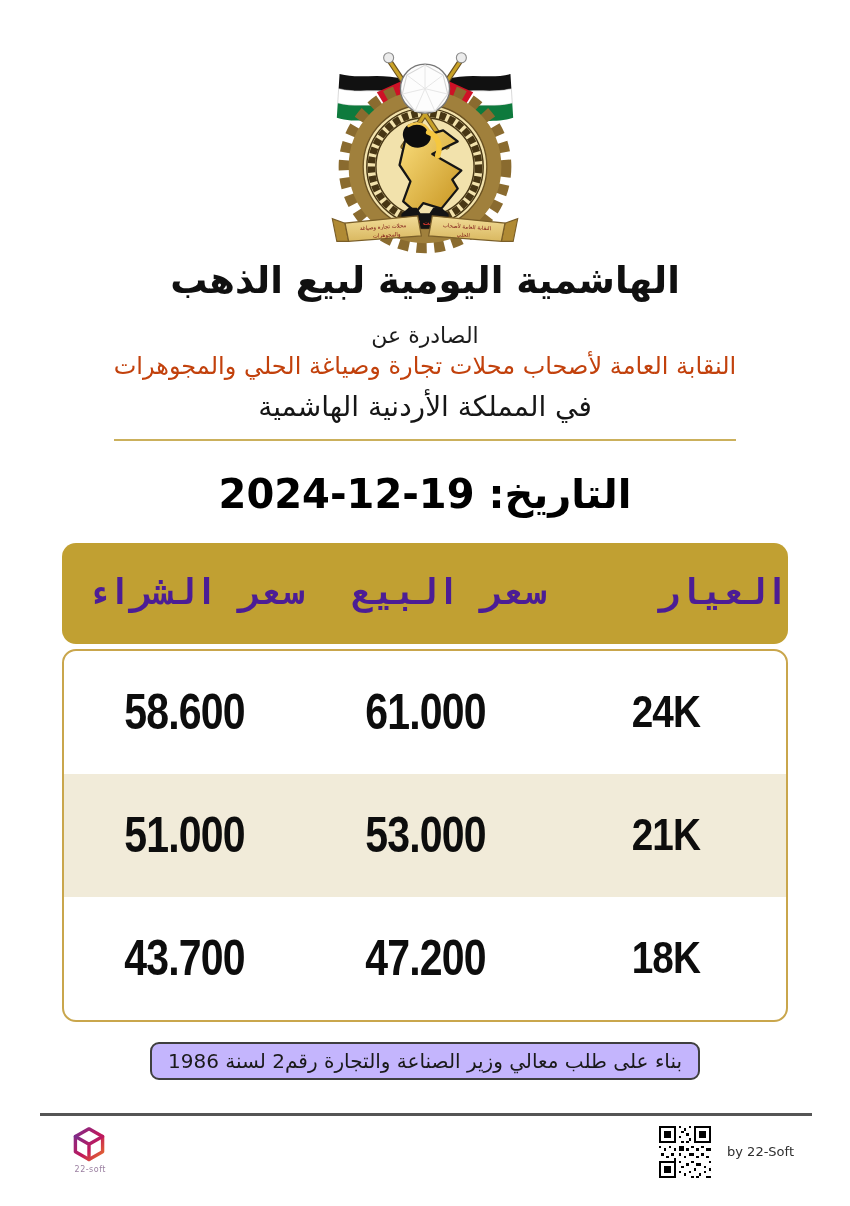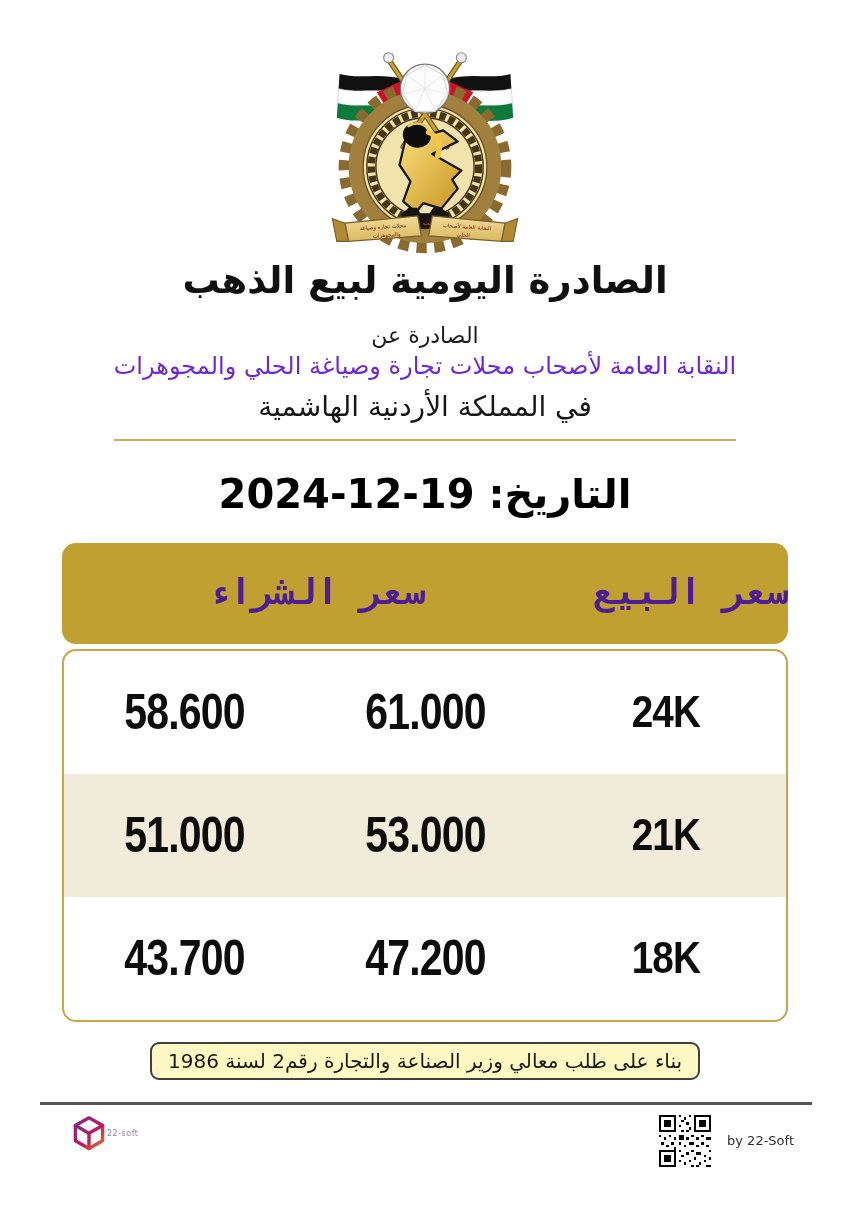--- a/index.html
+++ b/index.html
@@ -6,21 +6,21 @@
   .page{
     width:850px;height:1206px;background:#ffffff;position:relative;
     font-family:"DejaVu Sans",sans-serif;color:#141414;overflow:hidden;
   }
   .center-col{display:flex;flex-direction:column;align-items:center;}
   
   .emblem{margin-top:34px;width:200px;height:222px;}
   
   .main-title{font-size:37px;font-weight:bold;margin-top:4px;line-height:1.15;color:#101010;}
   .issued-by{font-size:22px;margin-top:20px;color:#1c1c1c;}
-  .issuer{font-size:24px;margin-top:4px;color:#6d28d9;}
+  .issuer{font-size:24px;margin-top:4px;color:#c2410c;}
   .region{font-size:28px;margin-top:10px;color:#161616;text-align:center;}
   .gold-divider{width:622px;border:0;border-top:2px solid #CBB05C;margin:16px auto 0;}
   .date-line{font-size:40px;font-weight:bold;margin-top:30px;color:#000;}
   
   .price-table{width:726px;margin:26px auto 0;direction:rtl;}
   .pt-head{
     background:#C1A032;border-radius:14px;height:101px;
     display:flex;align-items:center;
   }
   .pt-head .cell{flex:1;text-align:right;font-size:36px;font-weight:bold;color:#4c1d95;font-family:Liberation Mono, monospace;}
@@ -31,28 +31,28 @@
   .pt-row.alt{background:#F1EBD9;}
   .pt-row .cell{flex:1;text-align:center;}
   .num,.karat{
     font-family:"Liberation Sans",sans-serif;font-weight:700;color:#0d0d0d;
     display:inline-block;transform:scaleX(.82);letter-spacing:-1px;
   }
   .num{font-size:50px;}
   .karat{font-size:44px;transform:scaleX(.88);}
   
   .footnote{
-    margin:20px auto 0;width:fit-content;direction:rtl;
+    margin:20px auto 11px;width:fit-content;direction:rtl;
     border:2px solid #3f3f3f;border-radius:9px;padding:5px 16px;
-    font-size:20px;color:#1a1a1a;background:#fef9c3;
+    font-size:20px;color:#1a1a1a;background:#c4b5fd;
   }
   
   .footer-rule{border:0;border-top:3px solid #555;margin:22px 38px 0 40px;}
   .footer{display:flex;justify-content:space-between;align-items:flex-start;padding:10px 28px 0 44px;}
-  .maker{display:flex;flex-direction:row;align-items:center;gap:1px;}
+  .maker{display:flex;flex-direction:column;align-items:flex-end;gap:1px;}
   .maker-label{font-size:8px;color:#9A7FA0;letter-spacing:.5px;}
   .credit-wrap{display:flex;align-items:center;gap:16px;}
   .credit-text{font-size:13px;color:#2e2e2e;font-family:"DejaVu Sans",sans-serif;}
   .qr{shape-rendering:crispEdges;}
 </style>
 </head>
 <body>
 
 <div class="page center-col">
 
@@ -134,29 +134,30 @@
     <g transform="translate(220,0) scale(-1,1)">
       <path d="M198,208 L212,203 L207,228 L194,228 Z" fill="#B08A34" stroke="#7A5E28" stroke-width="1.2"></path>
       <path d="M118,200 L198,208 L194,228 L114,222 Z" fill="url(#grib)" stroke="#7A5E28" stroke-width="1.4"></path>
     </g>
     <text x="156" y="214" text-anchor="middle" font-size="6" fill="#7B1113" font-family="DejaVu Sans, sans-serif" transform="rotate(4 156 214)">النقابة العامة لأصحاب</text>
     <text x="152" y="223" text-anchor="middle" font-size="6" fill="#7B1113" font-family="DejaVu Sans, sans-serif" transform="rotate(4 152 223)">الحلي</text>
     <text x="64" y="214" text-anchor="middle" font-size="6" fill="#7B1113" font-family="DejaVu Sans, sans-serif" transform="rotate(-4 64 214)">محلات تجارة وصياغة</text>
     <text x="68" y="223" text-anchor="middle" font-size="6" fill="#7B1113" font-family="DejaVu Sans, sans-serif" transform="rotate(-4 68 223)">والمجوهرات</text>
   </svg>
 
-  <div class="main-title" dir="rtl">الصادرة اليومية لبيع الذهب</div>
+  <div class="main-title" dir="rtl">الهاشمية اليومية لبيع الذهب</div>
   <div class="issued-by" dir="rtl">الصادرة عن</div>
   <div class="issuer" dir="rtl">النقابة العامة لأصحاب محلات تجارة وصياغة الحلي والمجوهرات</div>
   <div class="region" dir="rtl">في المملكة الأردنية الهاشمية</div>
   <hr class="gold-divider">
   <div class="date-line" dir="rtl">التاريخ: 19-12-2024</div>
 
   <div class="price-table">
     <div class="pt-head">
+      <div class="cell">العيار</div>
       <div class="cell">سعر البيع</div>
       <div class="cell">سعر الشراء</div>
     </div>
     <div class="pt-body">
       <div class="pt-row">
         <div class="cell"><span class="karat">24K</span></div>
         <div class="cell"><span class="num">61.000</span></div>
         <div class="cell"><span class="num">58.600</span></div>
       </div>
       <div class="pt-row alt">

